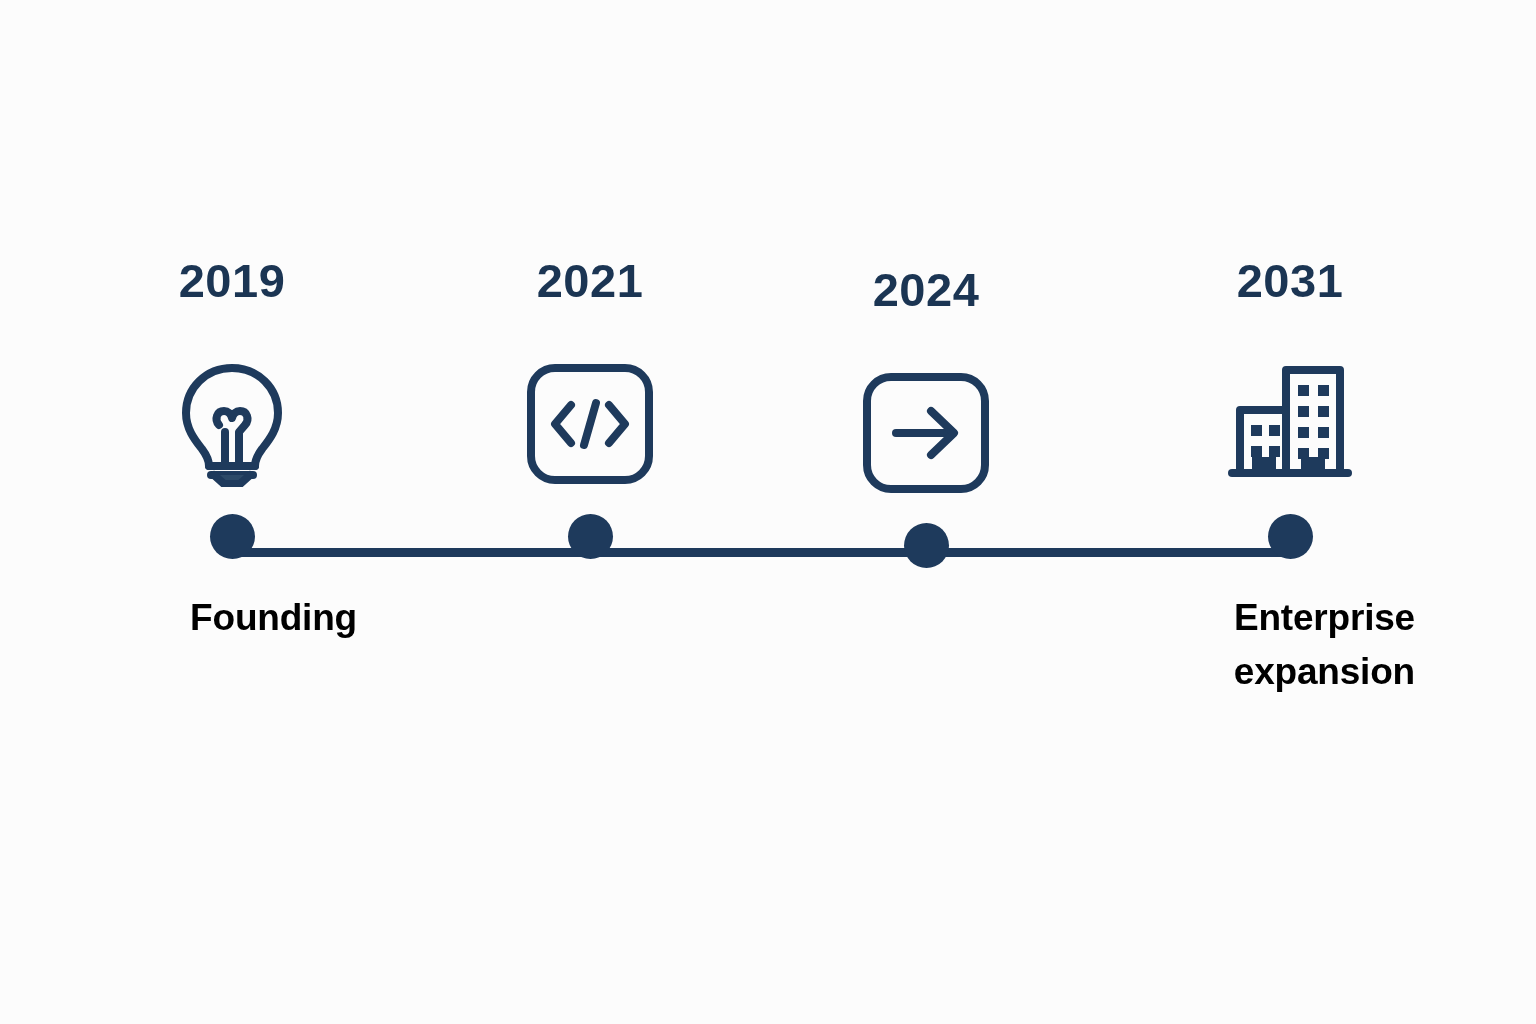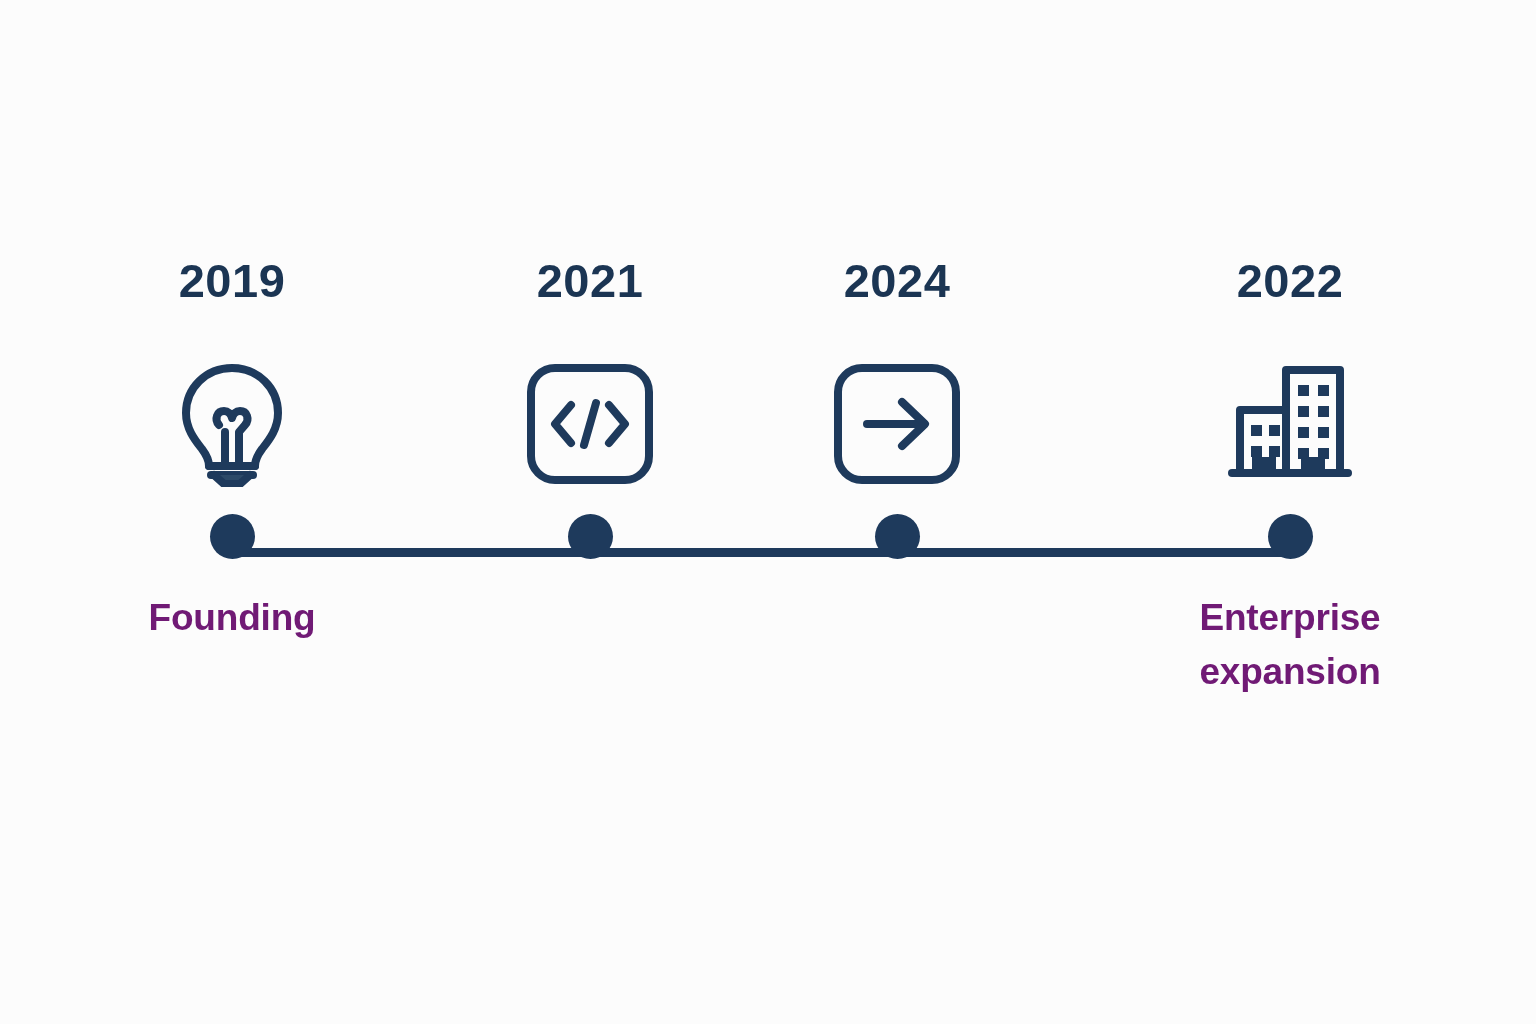--- a/index.html
+++ b/index.html
@@ -79,30 +79,30 @@
     margin-top: 23px;
     position: relative;
     z-index: 2;
   }
 
   .milestone-label {
     margin-top: 32px;
     font-size: 37px;
     font-weight: 700;
     line-height: 1.45;
-    color: #701a75;
-    text-align: center;
+    color: #000000;
+    text-align: right;
     width: 250px;
     letter-spacing: -0.2px;
   }
 
   
   .m0 { left: 232px; }
   .m1 { left: 590px; }
-  .m2 { left: 897px; }
+  .m2 { left: 926px; margin-top: 9px; }
   .m3 { left: 1290px; }
 </style>
 </head>
 <body>
 
 <div class="timeline-figure">
 
   <div class="timeline-rail"></div>
 
   <div class="milestones">
@@ -160,21 +160,21 @@
             <path d="M69 39 L92 61 L69 83"></path>
           </svg>
         </span>
       </div>
 
       <div class="milestone-dot"></div>
 
     </div>
 
     <div class="milestone m3">
-      <div class="milestone-year">2022</div>
+      <div class="milestone-year">2031</div>
 
       <div class="milestone-icon">
         <span>
           <svg width="124" height="126" viewBox="0 0 124 126" fill="none">
             <g stroke="#1E3A5C" stroke-width="8" stroke-linejoin="round" stroke-linecap="round" fill="none">
 
               <path d="M58 9 L112 9 L112 112 L58 112 Z"></path>
 
               <path d="M12 49 L58 49 L58 112 L12 112 Z"></path>
 

